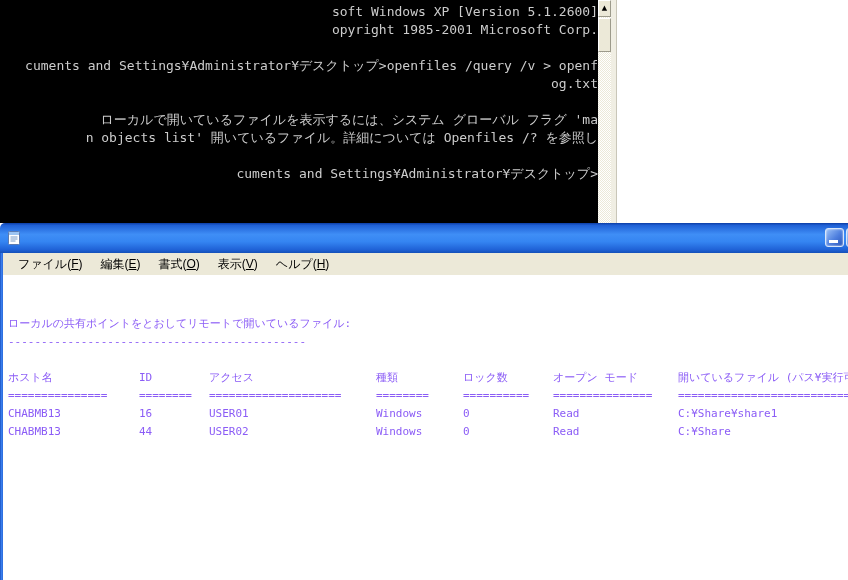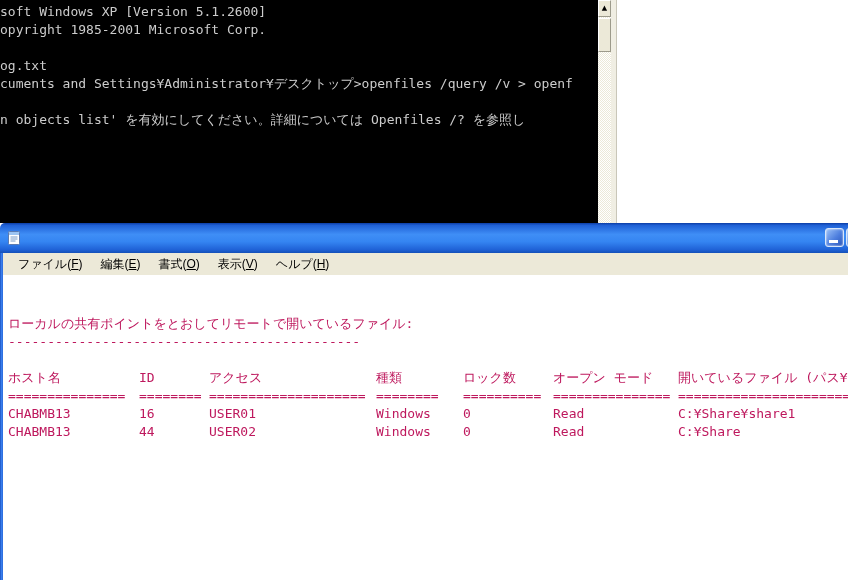--- a/index.html
+++ b/index.html
@@ -1,18 +1,18 @@
 <!DOCTYPE html>
 <html><head>
 <meta charset="utf-8">
 <style>
   * { margin:0; padding:0; box-sizing:border-box; }
   html,body { width:848px; height:580px; overflow:hidden; background:#fff; }
   .screen { position:relative; width:848px; height:580px; background:#ffffff; overflow:hidden;
-            font-family:"Liberation Sans", sans-serif; }
+            font-family:"Liberation Sans", sans-serif;text-align:right; }
 
   
   .console { position:absolute; left:0; top:0; width:617px; height:223px; }
   .console-text { position:absolute; left:0; top:0; width:598px; height:223px;
                   background:#000; padding-top:3px; overflow:hidden; }
   .cline { height:18px; line-height:18px; white-space:pre; overflow:hidden;
            font-family:"DejaVu Sans Mono", monospace; font-size:13px; color:#cccccc; }
 
   .sb { position:absolute; left:598px; top:0; width:13px; height:223px;
         background:conic-gradient(#ffffff 0 25%, #ece9d8 0 50%, #ffffff 0 75%, #ece9d8 0) 0 0 / 2px 2px; }
@@ -46,39 +46,41 @@
              display:flex; align-items:center; font-size:12px; color:#000; padding-left:6px; }
   .menu-item { padding:3px 9px; white-space:nowrap; }
   .menu-item u { text-decoration:underline; }
 
   .win-left { position:absolute; left:0; top:30px; bottom:0; width:3px;
               background:linear-gradient(90deg,#1b51c0,#3c82f0 55%,#2766d8); }
   .content { position:absolute; left:3px; top:52px; right:0; bottom:0; background:#ffffff; }
 
   .nline { position:absolute; left:0; width:860px; height:18px; line-height:18px; }
   .cell { position:absolute; top:0; white-space:pre;
-          font-family:"DejaVu Sans Mono", monospace; font-size:13px; color:#be185d; }
+          font-family:"DejaVu Sans Mono", monospace; font-size:11px; color:#8b5cf6; }
   .c0{left:8px} .c1{left:139px} .c2{left:209px} .c3{left:376px}
   .c4{left:463px} .c5{left:553px} .c6{left:678px}
 </style>
 </head>
 <body>
 
 <div class="screen">
 
   <div class="console">
     <div class="console-text">
       <div class="cline">soft Windows XP [Version 5.1.2600]</div>
       <div class="cline">opyright 1985-2001 Microsoft Corp.</div>
       <div class="cline"></div>
+      <div class="cline">cuments and Settings¥Administrator¥デスクトップ&gt;openfiles /query /v &gt; openf</div>
       <div class="cline">og.txt</div>
-      <div class="cline">cuments and Settings¥Administrator¥デスクトップ&gt;openfiles /query /v &gt; openf</div>
       <div class="cline"></div>
-      <div class="cline">n objects list' を有効にしてください。詳細については Openfiles /? を参照し</div>
+      <div class="cline"> ローカルで開いているファイルを表示するには、システム グローバル フラグ 'ma</div>
+      <div class="cline">n objects list' 開いているファイル。詳細については Openfiles /? を参照し</div>
       <div class="cline"></div>
+      <div class="cline">cuments and Settings¥Administrator¥デスクトップ&gt;</div>
     </div>
     <div class="sb">
       <div class="sb-up">
         <span class="sb-arrow">▲</span>
       </div>
       <div class="sb-thumb"></div>
     </div>
     <div class="console-rborder"></div>
   </div>
 

